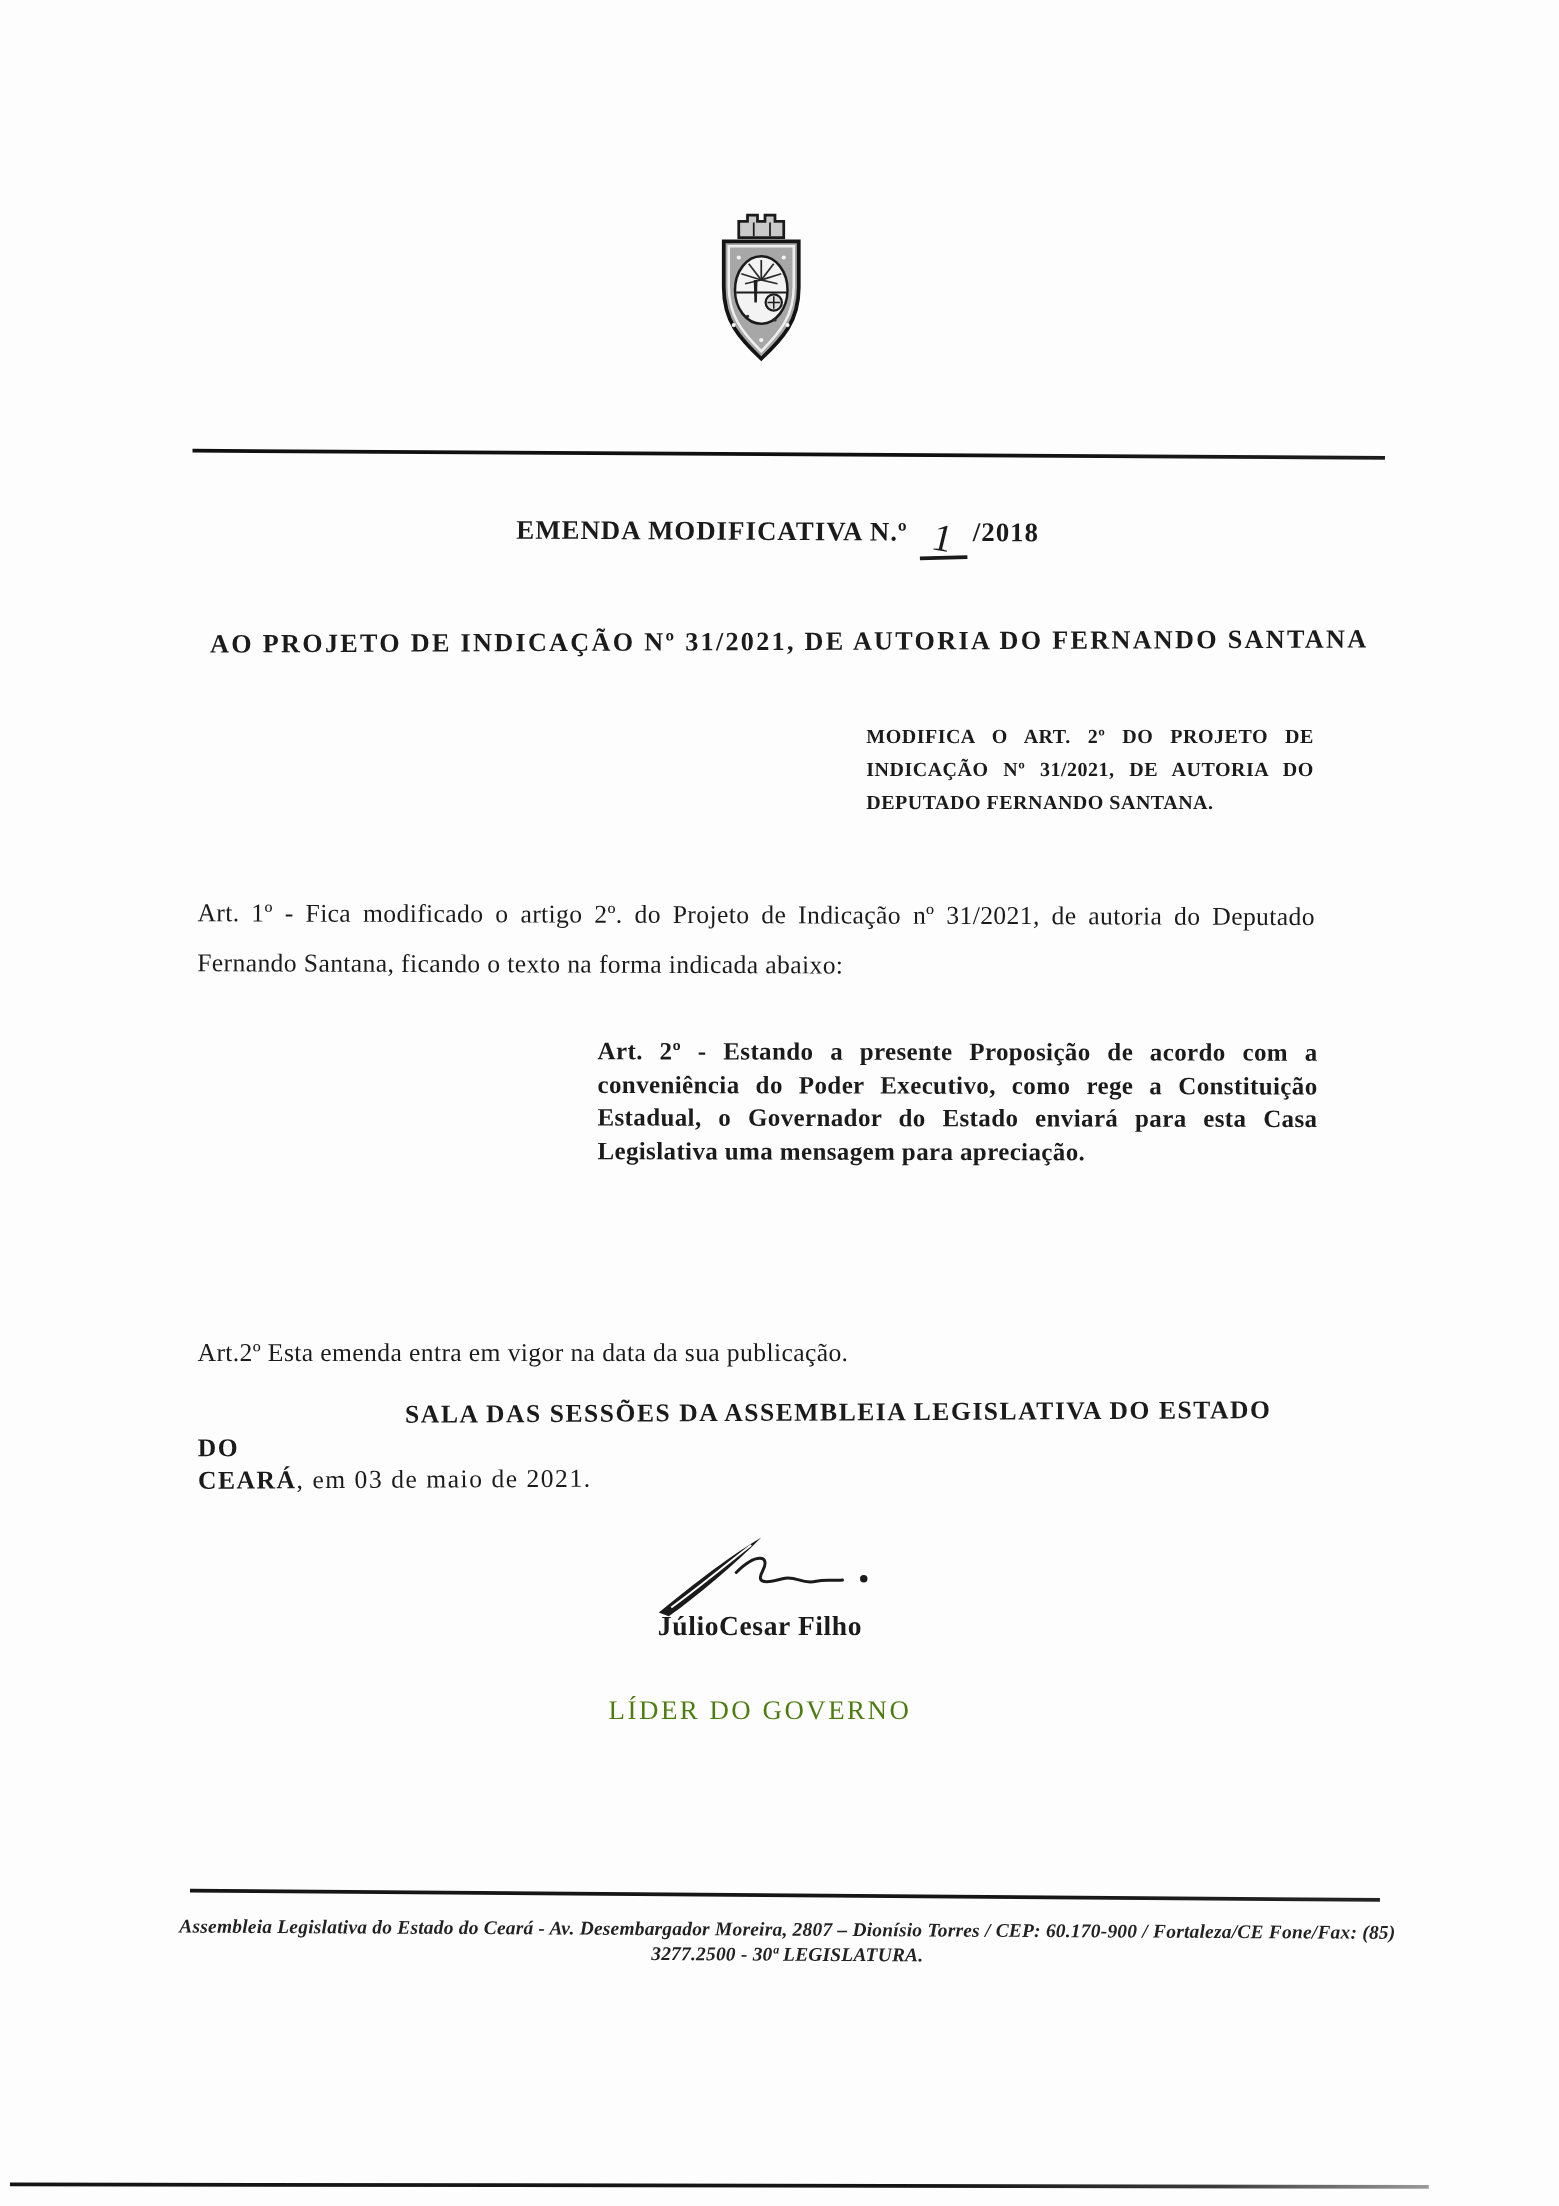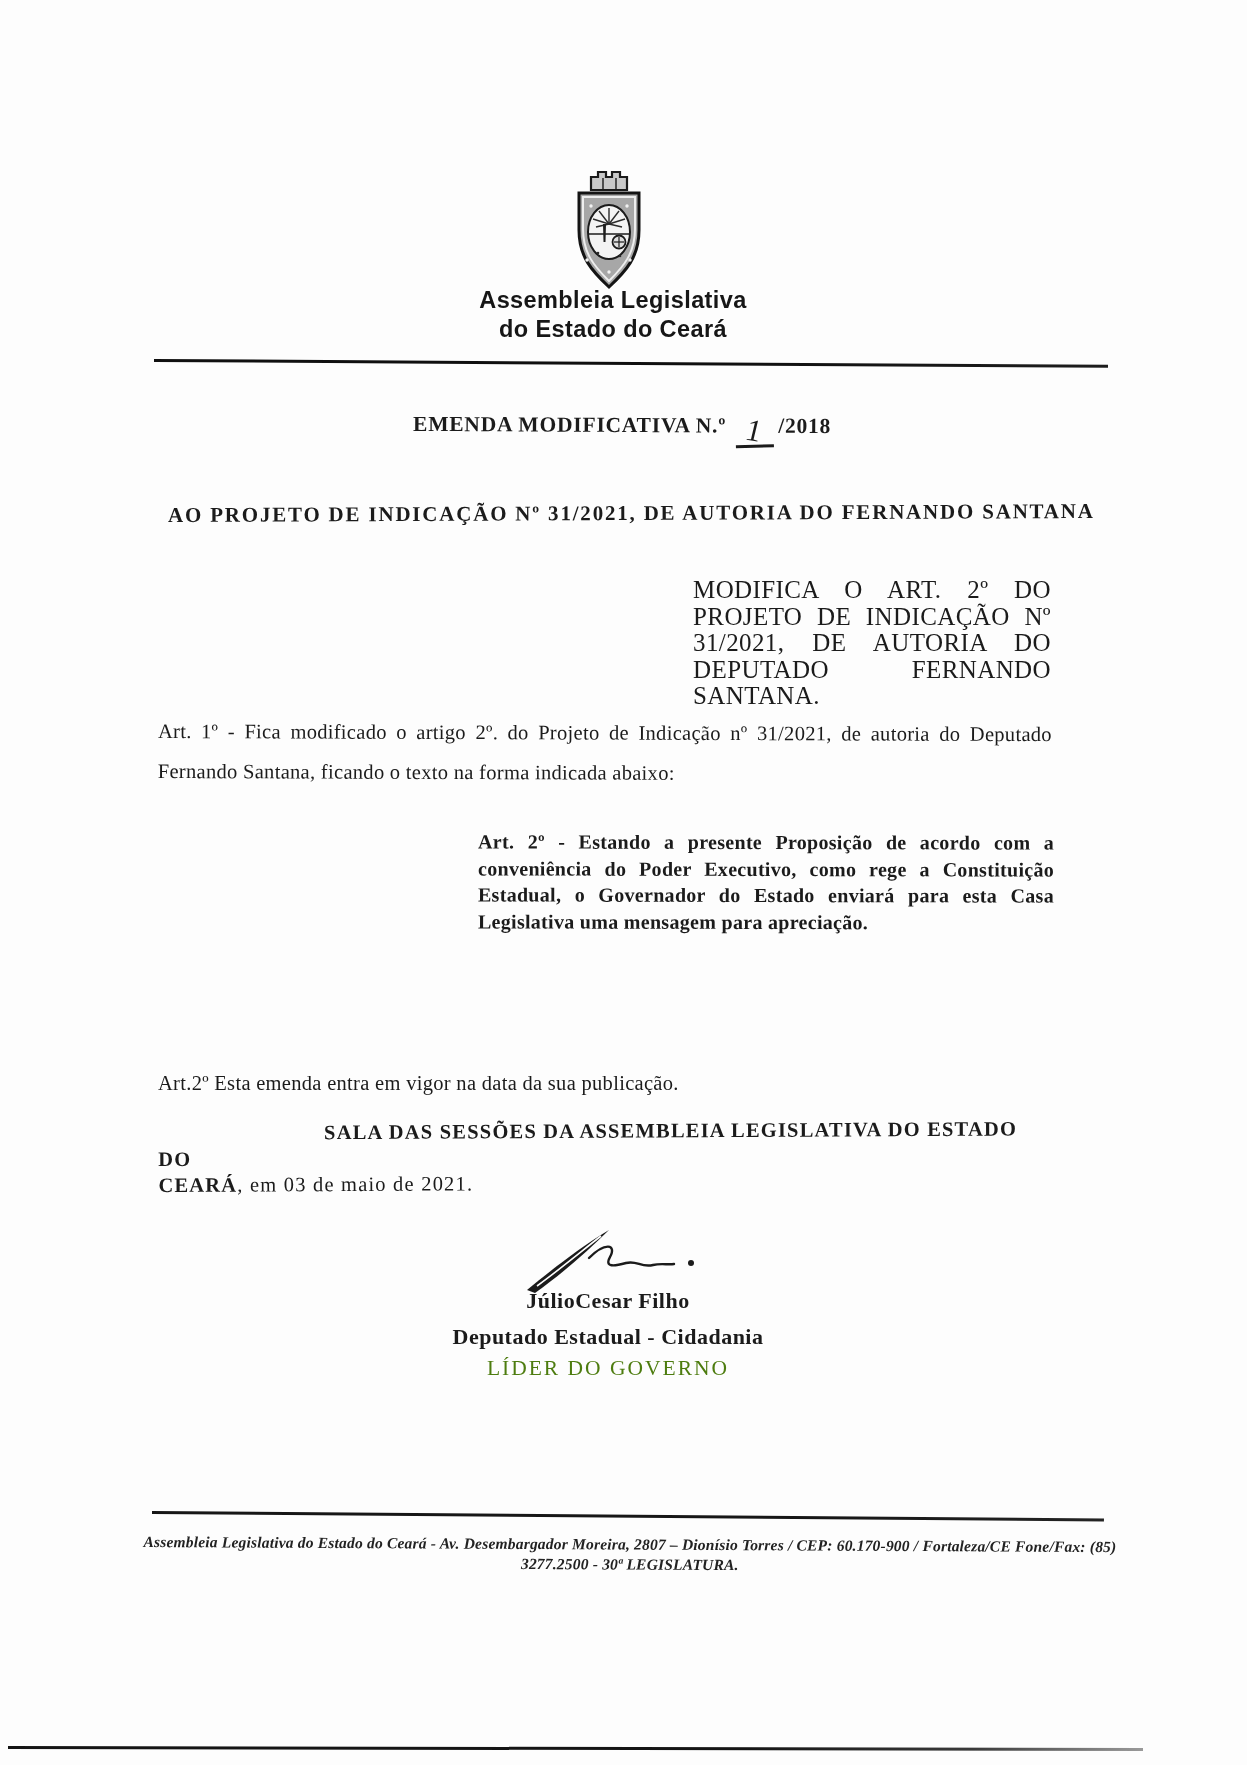--- a/index.html
+++ b/index.html
@@ -40,21 +40,21 @@
     font-size:31px; transform:rotate(9deg) skewX(6deg); line-height:1;
   }
   
   .addressee {
     position:absolute; left:168px; top:503px; white-space:nowrap;
     font-weight:bold; font-size:21px; letter-spacing:1.8px;
     transform:rotate(-0.25deg); transform-origin:left center;
   }
   .ementa {
     position:absolute; left:693px; top:577px; width:358px;
-    font-weight:normal; font-size:25px; line-height:26.5px;
+    font-weight:bold; font-size:16px; line-height:26.5px;
     text-align:justify; letter-spacing:0.4px;
   }
   .art1 {
     position:absolute; left:158px; top:711px; width:894px;
     font-size:20.5px; line-height:40px; text-align:justify;
     letter-spacing:0.3px; transform:rotate(0.2deg); transform-origin:left top;
   }
   .quote {
     position:absolute; left:478px; top:829px; width:576px;
     font-weight:bold; font-size:20px; line-height:26.5px;
@@ -136,24 +136,20 @@
       <circle cx="33" cy="38" r="1.7" fill="#f2f2f2"></circle>
       <circle cx="69" cy="38" r="1.7" fill="#f2f2f2"></circle>
       <circle cx="29" cy="92" r="1.7" fill="#f2f2f2"></circle>
       <circle cx="72" cy="92" r="1.7" fill="#f2f2f2"></circle>
       <circle cx="51" cy="104" r="1.7" fill="#f2f2f2"></circle>
       <circle cx="40" cy="85" r="1.3" fill="#2a2a2a"></circle>
       <circle cx="62" cy="88" r="1.3" fill="#2a2a2a"></circle>
     </svg>
   </div>
 
-  <div class="org">
-    <div>Assembleia Legislativa</div>
-    <div>do Estado do Ceará</div>
-  </div>
 
   <div class="rule-top"></div>
 
   <div class="title-line">
     <span>EMENDA MODIFICATIVA N.º</span><span class="num-wrap"><span class="hand-num">1</span></span><span>/2018</span>
   </div>
 
   <div class="addressee">AO PROJETO DE INDICAÇÃO Nº 31/2021, DE AUTORIA DO FERNANDO SANTANA</div>
 
   <div class="ementa">MODIFICA O ART. 2º DO PROJETO DE INDICAÇÃO Nº 31/2021, DE AUTORIA DO DEPUTADO FERNANDO SANTANA.</div>
@@ -173,21 +169,20 @@
   <div class="sig-mark">
     <svg width="180" height="78" viewBox="0 0 180 78" xmlns="http://www.w3.org/2000/svg">
       <path d="M4 66 C 26 48, 56 24, 86 6 C 64 28, 36 52, 12 69 Z" fill="#1b1b1b"></path>
       <path d="M14 62 C 36 46, 60 26, 78 12" stroke="#fdfdfd" stroke-width="1.6" fill="none"></path>
       <path d="M66 34 C 82 18, 94 20, 87 33 C 81 44, 92 42, 103 39 C 114 36, 118 44, 130 41 C 138 39, 145 41, 151 40" stroke="#1b1b1b" stroke-width="2.4" fill="none" stroke-linecap="round"></path>
       <circle cx="168" cy="39" r="3" fill="#1b1b1b"></circle>
     </svg>
   </div>
 
   <div class="sig-name">JúlioCesar Filho</div>
-  <div class="sig-role">Deputado Estadual - Cidadania</div>
   <div class="sig-lead">LÍDER DO GOVERNO</div>
 
   <div class="rule-bottom"></div>
   <div class="footer-text">
     <div>Assembleia Legislativa do Estado do Ceará - Av. Desembargador Moreira, 2807 – Dionísio Torres / CEP: 60.170-900 / Fortaleza/CE Fone/Fax: (85)</div>
     <div>3277.2500 - 30ª LEGISLATURA.</div>
   </div>
 
   <div class="scan-line"></div>
 

